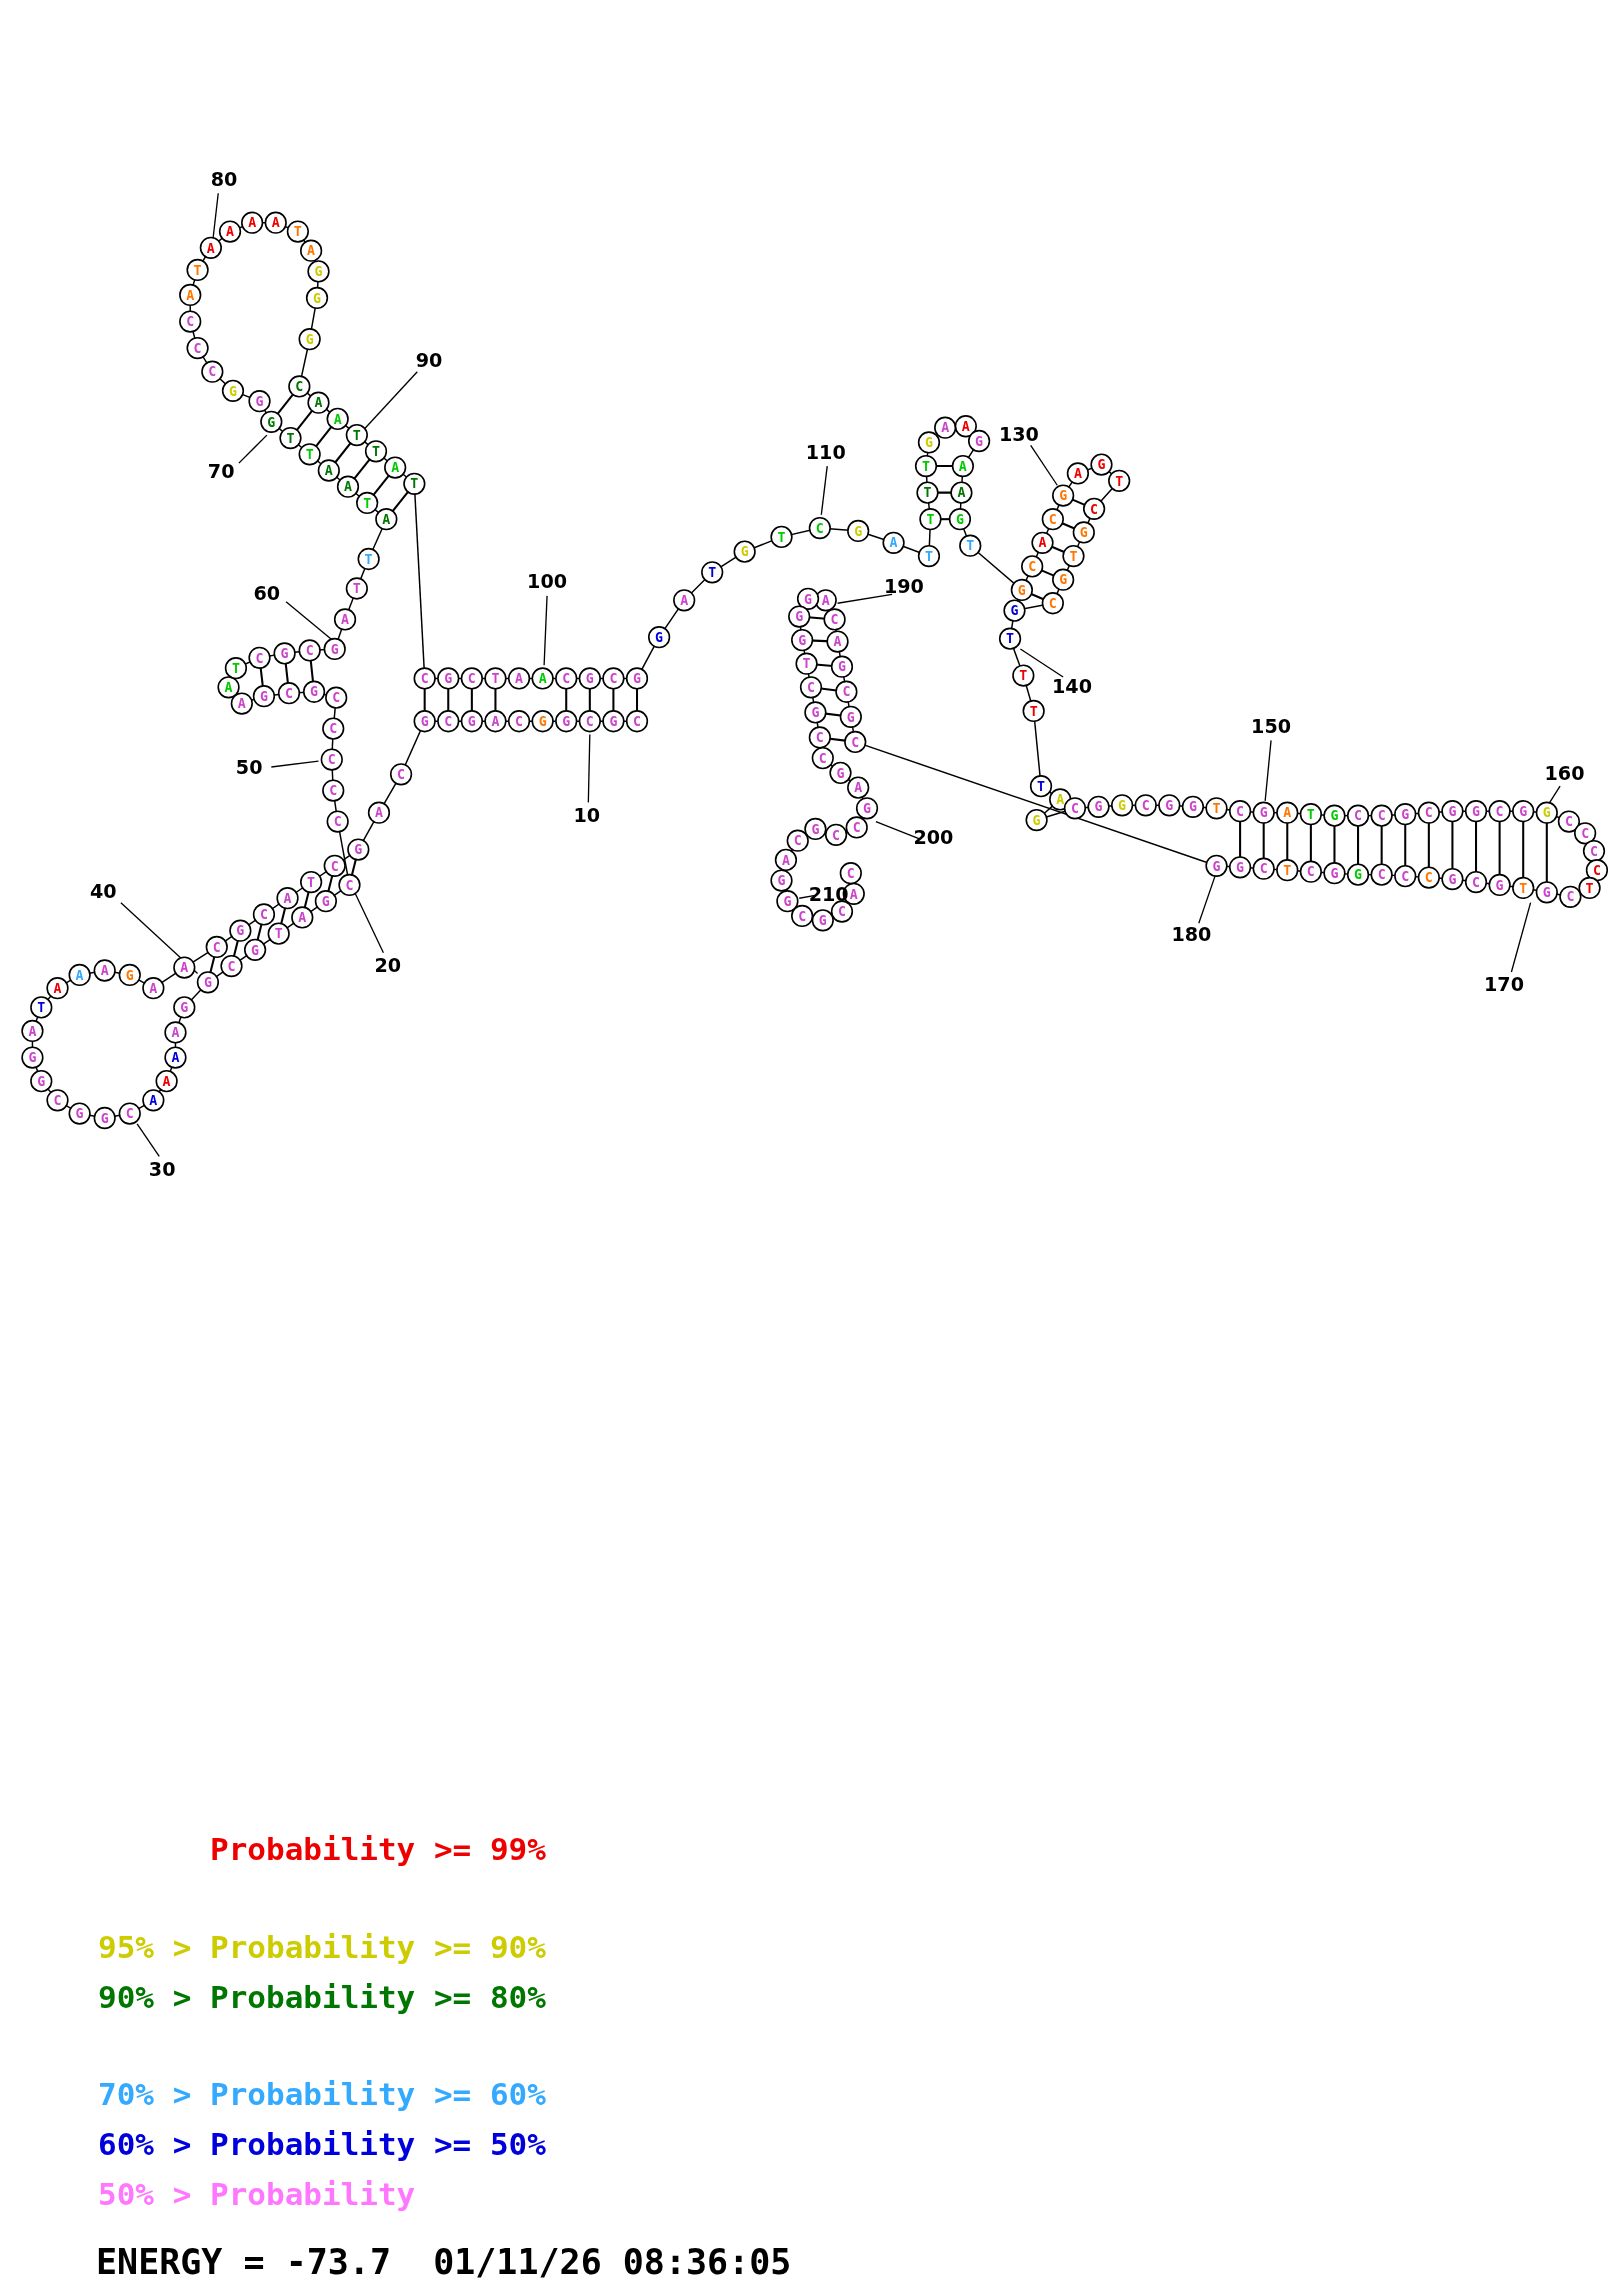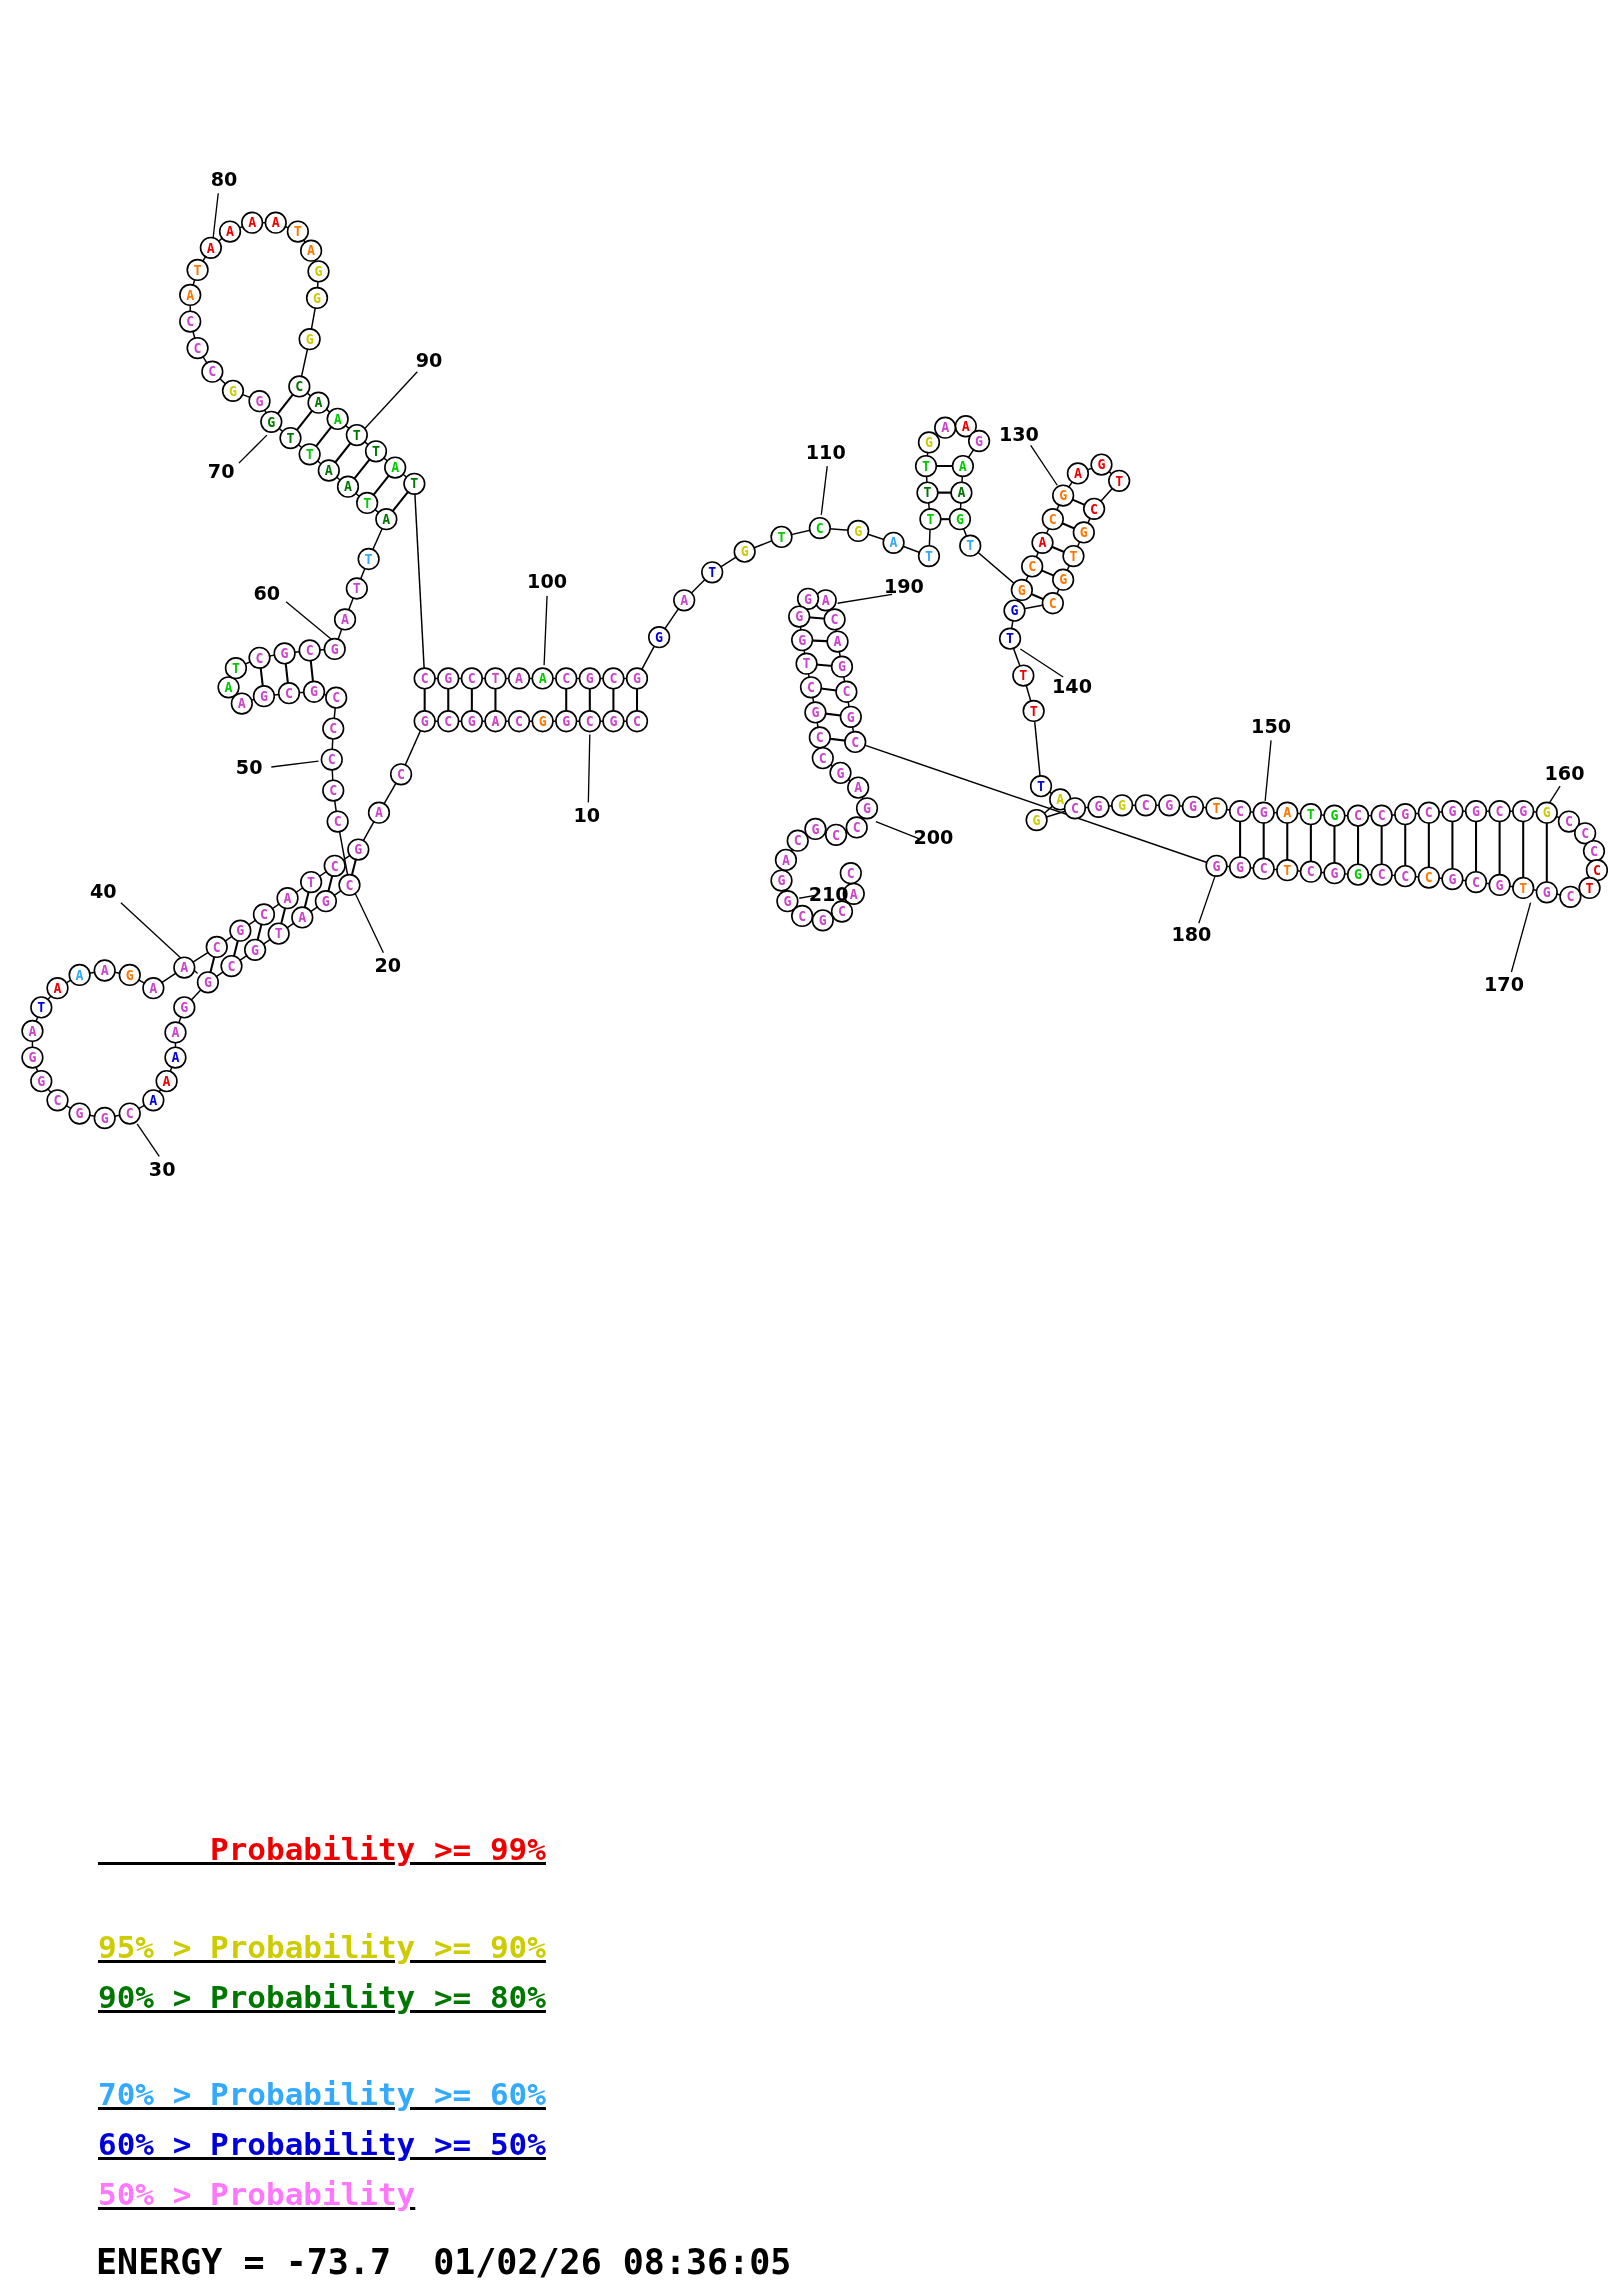--- a/index.html
+++ b/index.html
@@ -1,19 +1,19 @@
 <!DOCTYPE html>
 <html style="font-size:10.5px"><head>
 <meta charset="utf-8">
 <style>
   html,body{margin:0;padding:0;background:#ffffff;}
   #page{position:relative;width:1622px;height:2295px;background:#ffffff;overflow:hidden;
         font-family:"DejaVu Sans",sans-serif;}
   #plot{position:absolute;left:0;top:0;}
-  #legend{position:absolute;left:98px;top:1831px;text-decoration:underline;}
+  #legend{position:absolute;left:98px;top:1831px;}
   .legend-row{height:50px;line-height:50px;font:bold 31px "DejaVu Sans Mono",monospace;white-space:pre;}
   #energy{position:absolute;left:96px;top:2242px;font:bold 35px "DejaVu Sans Mono",monospace;
           color:#000000;white-space:pre;}
 </style>
 </head>
 <body>
 
 <div id="page">
   <svg id="plot" width="1622" height="2295" viewBox="0 0 1100 1556" preserveAspectRatio="none" xmlns="http://www.w3.org/2000/svg">
       <line x1="432" y1="489" x2="416" y2="489" stroke="#000" stroke-width="1"></line>
@@ -755,15 +755,15 @@
       <text x="562" y="611" text-anchor="middle" font-family="DejaVu Sans, sans-serif" font-size="13" font-weight="bold" fill="#000">210</text>
     </svg>
   <div id="legend">
       <div class="legend-row" style="color: rgb(238, 0, 0);">      Probability &gt;= 99%</div>
       <div class="legend-row" style="color: rgb(204, 204, 0); margin-top: 48px;">95% &gt; Probability &gt;= 90%</div>
       <div class="legend-row" style="color: rgb(0, 119, 0);">90% &gt; Probability &gt;= 80%</div>
       <div class="legend-row" style="color: rgb(51, 170, 255); margin-top: 47px;">70% &gt; Probability &gt;= 60%</div>
       <div class="legend-row" style="color: rgb(0, 0, 221);">60% &gt; Probability &gt;= 50%</div>
       <div class="legend-row" style="color: rgb(255, 119, 255);">50% &gt; Probability</div>
     </div>
-  <div id="energy">ENERGY = -73.7  01/02/26 08:36:05</div>
+  <div id="energy">ENERGY = -73.7  01/11/26 08:36:05</div>
 </div>
 
 
 </body></html>

